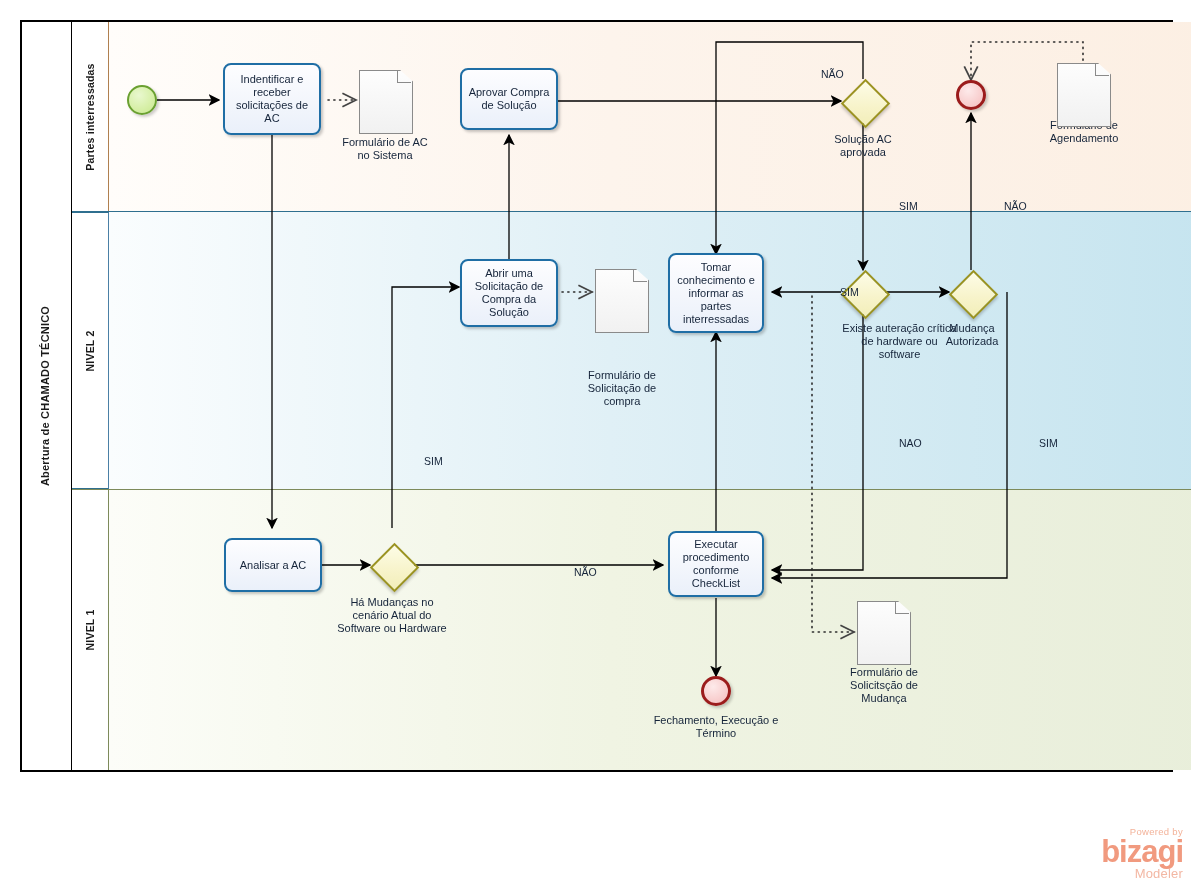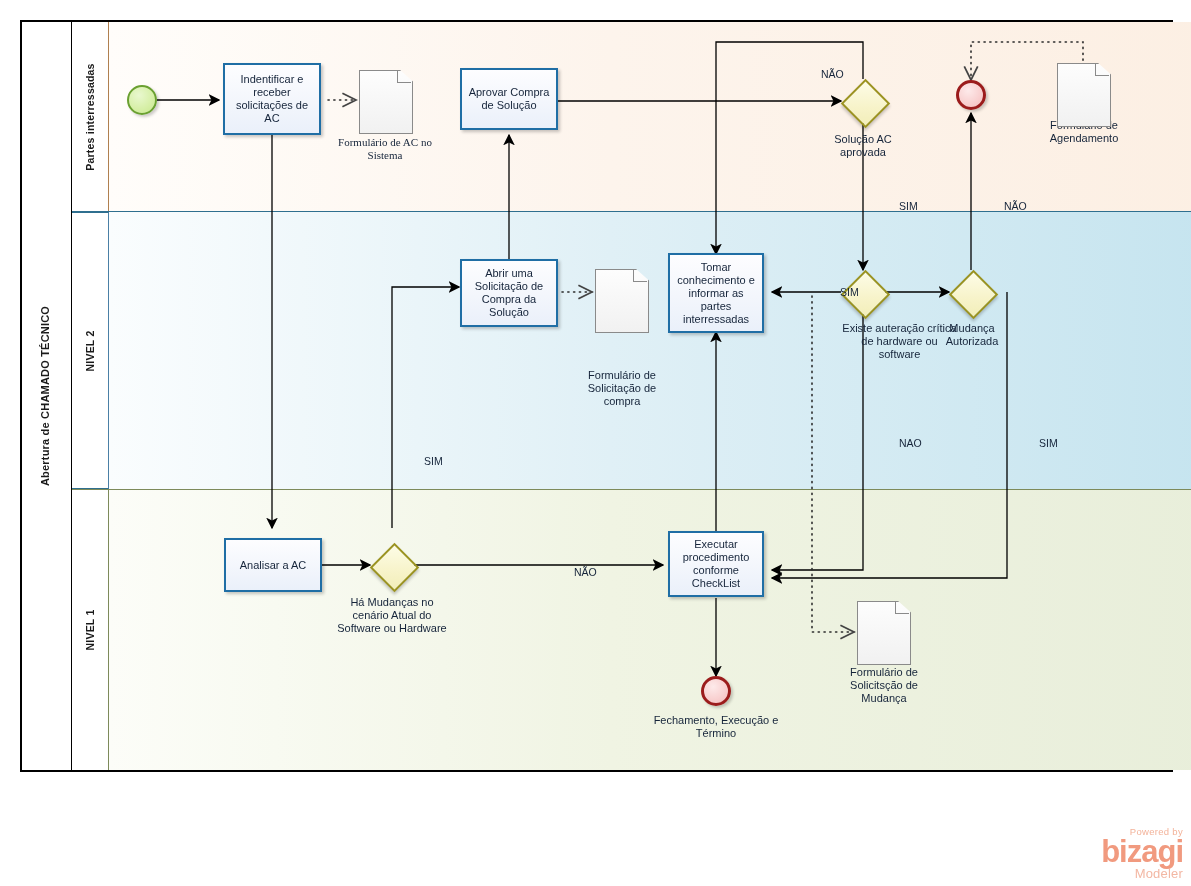--- a/index.html
+++ b/index.html
@@ -24,21 +24,21 @@
 
   #lane-n2{top:212px;height:278px;width:1151px;border-bottom:1px solid #7d8a5a;}
   #lane-n2 .lane-header{border-right:1px solid #4a7fa5;border-top:1px solid #2f6f8f;border-bottom:1px solid #2f6f8f;}
   #lane-n2 .lane-body{background:linear-gradient(to right,#fafdfe 0%,#e0f0f6 45%,#c5e4ef 100%);}
 
   #lane-n1{top:490px;height:280px;width:1151px;}
   #lane-n1 .lane-header{border-right:1px solid #7d8a5a;}
   #lane-n1 .lane-body{background:linear-gradient(to right,#fcfdf8 0%,#f0f4e3 45%,#e8eeda 100%);}
 
   
-  .task{position:absolute;box-sizing:border-box;border:2px solid #1f6ea5;border-radius:0;
+  .task{position:absolute;box-sizing:border-box;border:2px solid #1f6ea5;border-radius:8px;
         background:linear-gradient(to bottom,#fdfdff 0%,#f3f6fc 55%,#eaf0fa 100%);
         box-shadow:2px 2px 3px rgba(0,0,0,.22);
         display:flex;align-items:center;justify-content:center;text-align:center;
         font-size:11px;color:#15243a;line-height:13px;padding:2px 3px;z-index:6;}
 
   .gw{position:absolute;width:44px;height:44px;z-index:6;}
   .gw .dia{position:absolute;left:0;top:0;width:31px;height:31px;margin:6.5px;
            background:linear-gradient(135deg,#fdfce6 0%,#f7f3c9 60%,#f2eeb9 100%);
            border:2px solid #9b9320;transform:rotate(45deg);
            box-shadow:2px 2px 3px rgba(0,0,0,.20);}
@@ -204,21 +204,21 @@
 
   <div class="gw" style="left:370px;top:543px;">
     <div class="dia"></div>
   </div>
   <div class="gw-label" style="left:336px;top:596px;width:112px;white-space:normal;">Há Mudanças no cenário Atual do Software ou Hardware</div>
 
   <div class="doc" style="left:359px;top:70px;width:52px;height:62px;">
     <div class="sheet"></div>
     <div class="fold"></div>
   </div>
-  <div class="doc-label" style="left:335px;top:136px;width:100px;white-space:normal;font-family:Liberation Serif, serif;">Formulário de AC no Sistema</div>
+  <div class="doc-label" style="left:335px;top:136px;width:100px;white-space:normal;">Formulário de AC no Sistema</div>
 
   <div class="doc" style="left:1057px;top:63px;width:52px;height:62px;">
     <div class="sheet"></div>
     <div class="fold"></div>
   </div>
   <div class="doc-label" style="left:1033px;top:119px;width:102px;white-space:normal;">Formulário de Agendamento</div>
 
   <div class="doc" style="left:595px;top:269px;width:52px;height:62px;">
     <div class="sheet"></div>
     <div class="fold"></div>

